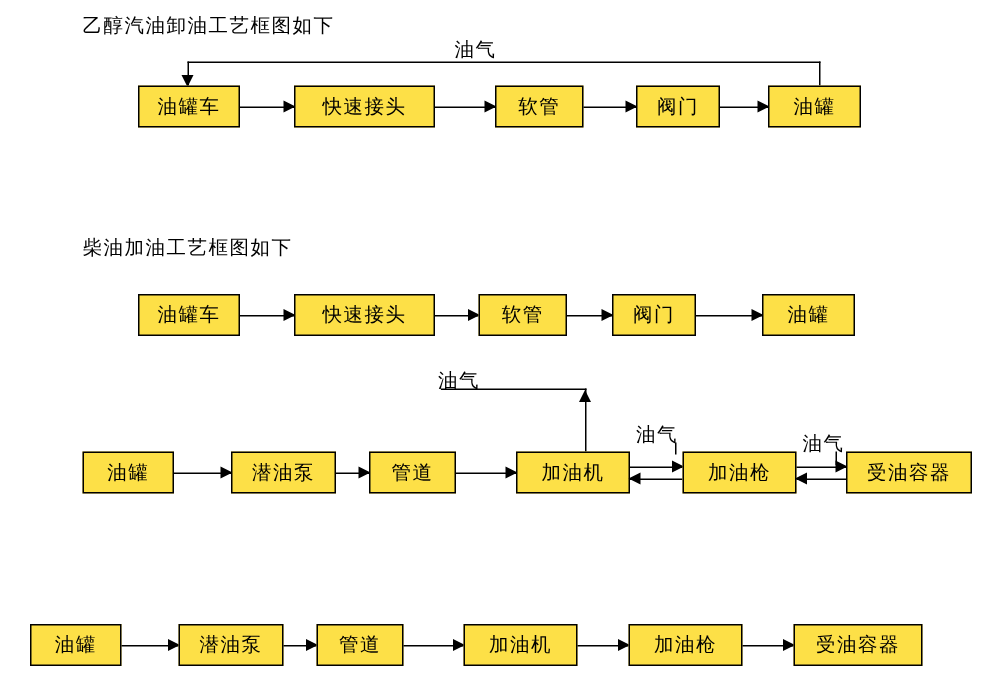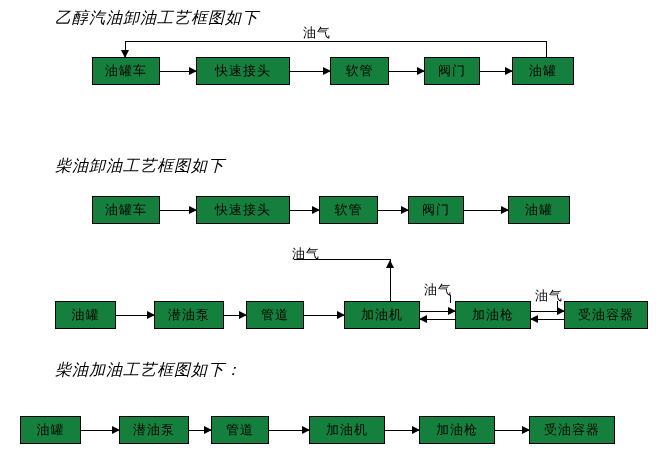--- a/index.html
+++ b/index.html
@@ -3,27 +3,27 @@
 <meta charset="utf-8">
 <style>
   * { margin:0; padding:0; box-sizing:border-box; }
   html,body { background:#ffffff; }
   body {
     width:669px; height:458px; position:relative; overflow:hidden;
     font-family:"Liberation Sans", "DejaVu Sans", sans-serif; color:#000;
   }
   .canvas { position:absolute; left:0; top:0; width:669px; height:458px; background:#fff; }
   .title {
-    position:absolute; font-size:16px; letter-spacing:1px; white-space:nowrap;font-style:italic;
+    position:absolute; font-size:13px; letter-spacing:1px; white-space:nowrap;
   }
   .vlabel {
     position:absolute; font-size:13px; letter-spacing:1px; white-space:nowrap;
   }
   .box {
-    position:absolute; height:28px; border:1px solid #000; background:#15803d;
+    position:absolute; height:28px; border:1px solid #000; background:#fde047;
     display:flex; align-items:center; justify-content:center;
     font-size:13px; letter-spacing:1px; white-space:nowrap;
   }
   .hline { position:absolute; height:1px; background:#000; }
   .vline { position:absolute; width:1px; background:#000; }
   .arrow { position:absolute; height:1px; background:#000; }
   .arrow.right::after {
     content:""; position:absolute; right:-1px; top:-4px; width:0; height:0;
     border-top:4px solid transparent; border-bottom:4px solid transparent;
     border-left:8px solid #000;
@@ -61,21 +61,21 @@
   <div class="box" style="left:92px;  top:57px; width:68px;">油罐车</div>
   <div class="arrow right" style="left:160px; top:71px; width:36px;"></div>
   <div class="box" style="left:196px; top:57px; width:94px;">快速接头</div>
   <div class="arrow right" style="left:290px; top:71px; width:40px;"></div>
   <div class="box" style="left:330px; top:57px; width:59px;">软管</div>
   <div class="arrow right" style="left:389px; top:71px; width:35px;"></div>
   <div class="box" style="left:424px; top:57px; width:56px;">阀门</div>
   <div class="arrow right" style="left:480px; top:71px; width:32px;"></div>
   <div class="box" style="left:512px; top:57px; width:62px;">油罐</div>
 
-  <div class="title" style="left:55px; top:156px;">柴油卸油工艺框图如下</div>
+  <div class="title" style="left:55px; top:156px;">柴油加油工艺框图如下</div>
 
   <div class="box" style="left:92px;  top:196px; width:68px;">油罐车</div>
   <div class="arrow right" style="left:160px; top:210px; width:36px;"></div>
   <div class="box" style="left:196px; top:196px; width:94px;">快速接头</div>
   <div class="arrow right" style="left:290px; top:210px; width:29px;"></div>
   <div class="box" style="left:319px; top:196px; width:59px;">软管</div>
   <div class="arrow right" style="left:378px; top:210px; width:30px;"></div>
   <div class="box" style="left:408px; top:196px; width:56px;">阀门</div>
   <div class="arrow right" style="left:464px; top:210px; width:44px;"></div>
   <div class="box" style="left:508px; top:196px; width:62px;">油罐</div>
@@ -101,21 +101,20 @@
 
   <div class="box" style="left:455px; top:301px; width:76px;">加油枪</div>
 
   <div class="vlabel" style="left:535px; top:287px;">油气</div>
   <div class="vline" style="left:557px; top:301px; height:9px;"></div>
   <div class="arrow right" style="left:531px; top:311px; width:33px;"></div>
   <div class="arrow left" style="left:531px; top:319px; width:33px;"></div>
 
   <div class="box" style="left:564px; top:301px; width:84px;">受油容器</div>
 
-  <div class="title" style="left:55px; top:360px;">柴油加油工艺框图如下：</div>
 
   <div class="box" style="left:20px;  top:416px; width:61px;">油罐</div>
   <div class="arrow right" style="left:81px;  top:430px; width:38px;"></div>
   <div class="box" style="left:119px; top:416px; width:70px;">潜油泵</div>
   <div class="arrow right" style="left:189px; top:430px; width:22px;"></div>
   <div class="box" style="left:211px; top:416px; width:58px;">管道</div>
   <div class="arrow right" style="left:269px; top:430px; width:40px;"></div>
   <div class="box" style="left:309px; top:416px; width:76px;">加油机</div>
   <div class="arrow right" style="left:385px; top:430px; width:34px;"></div>
   <div class="box" style="left:419px; top:416px; width:76px;">加油枪</div>

